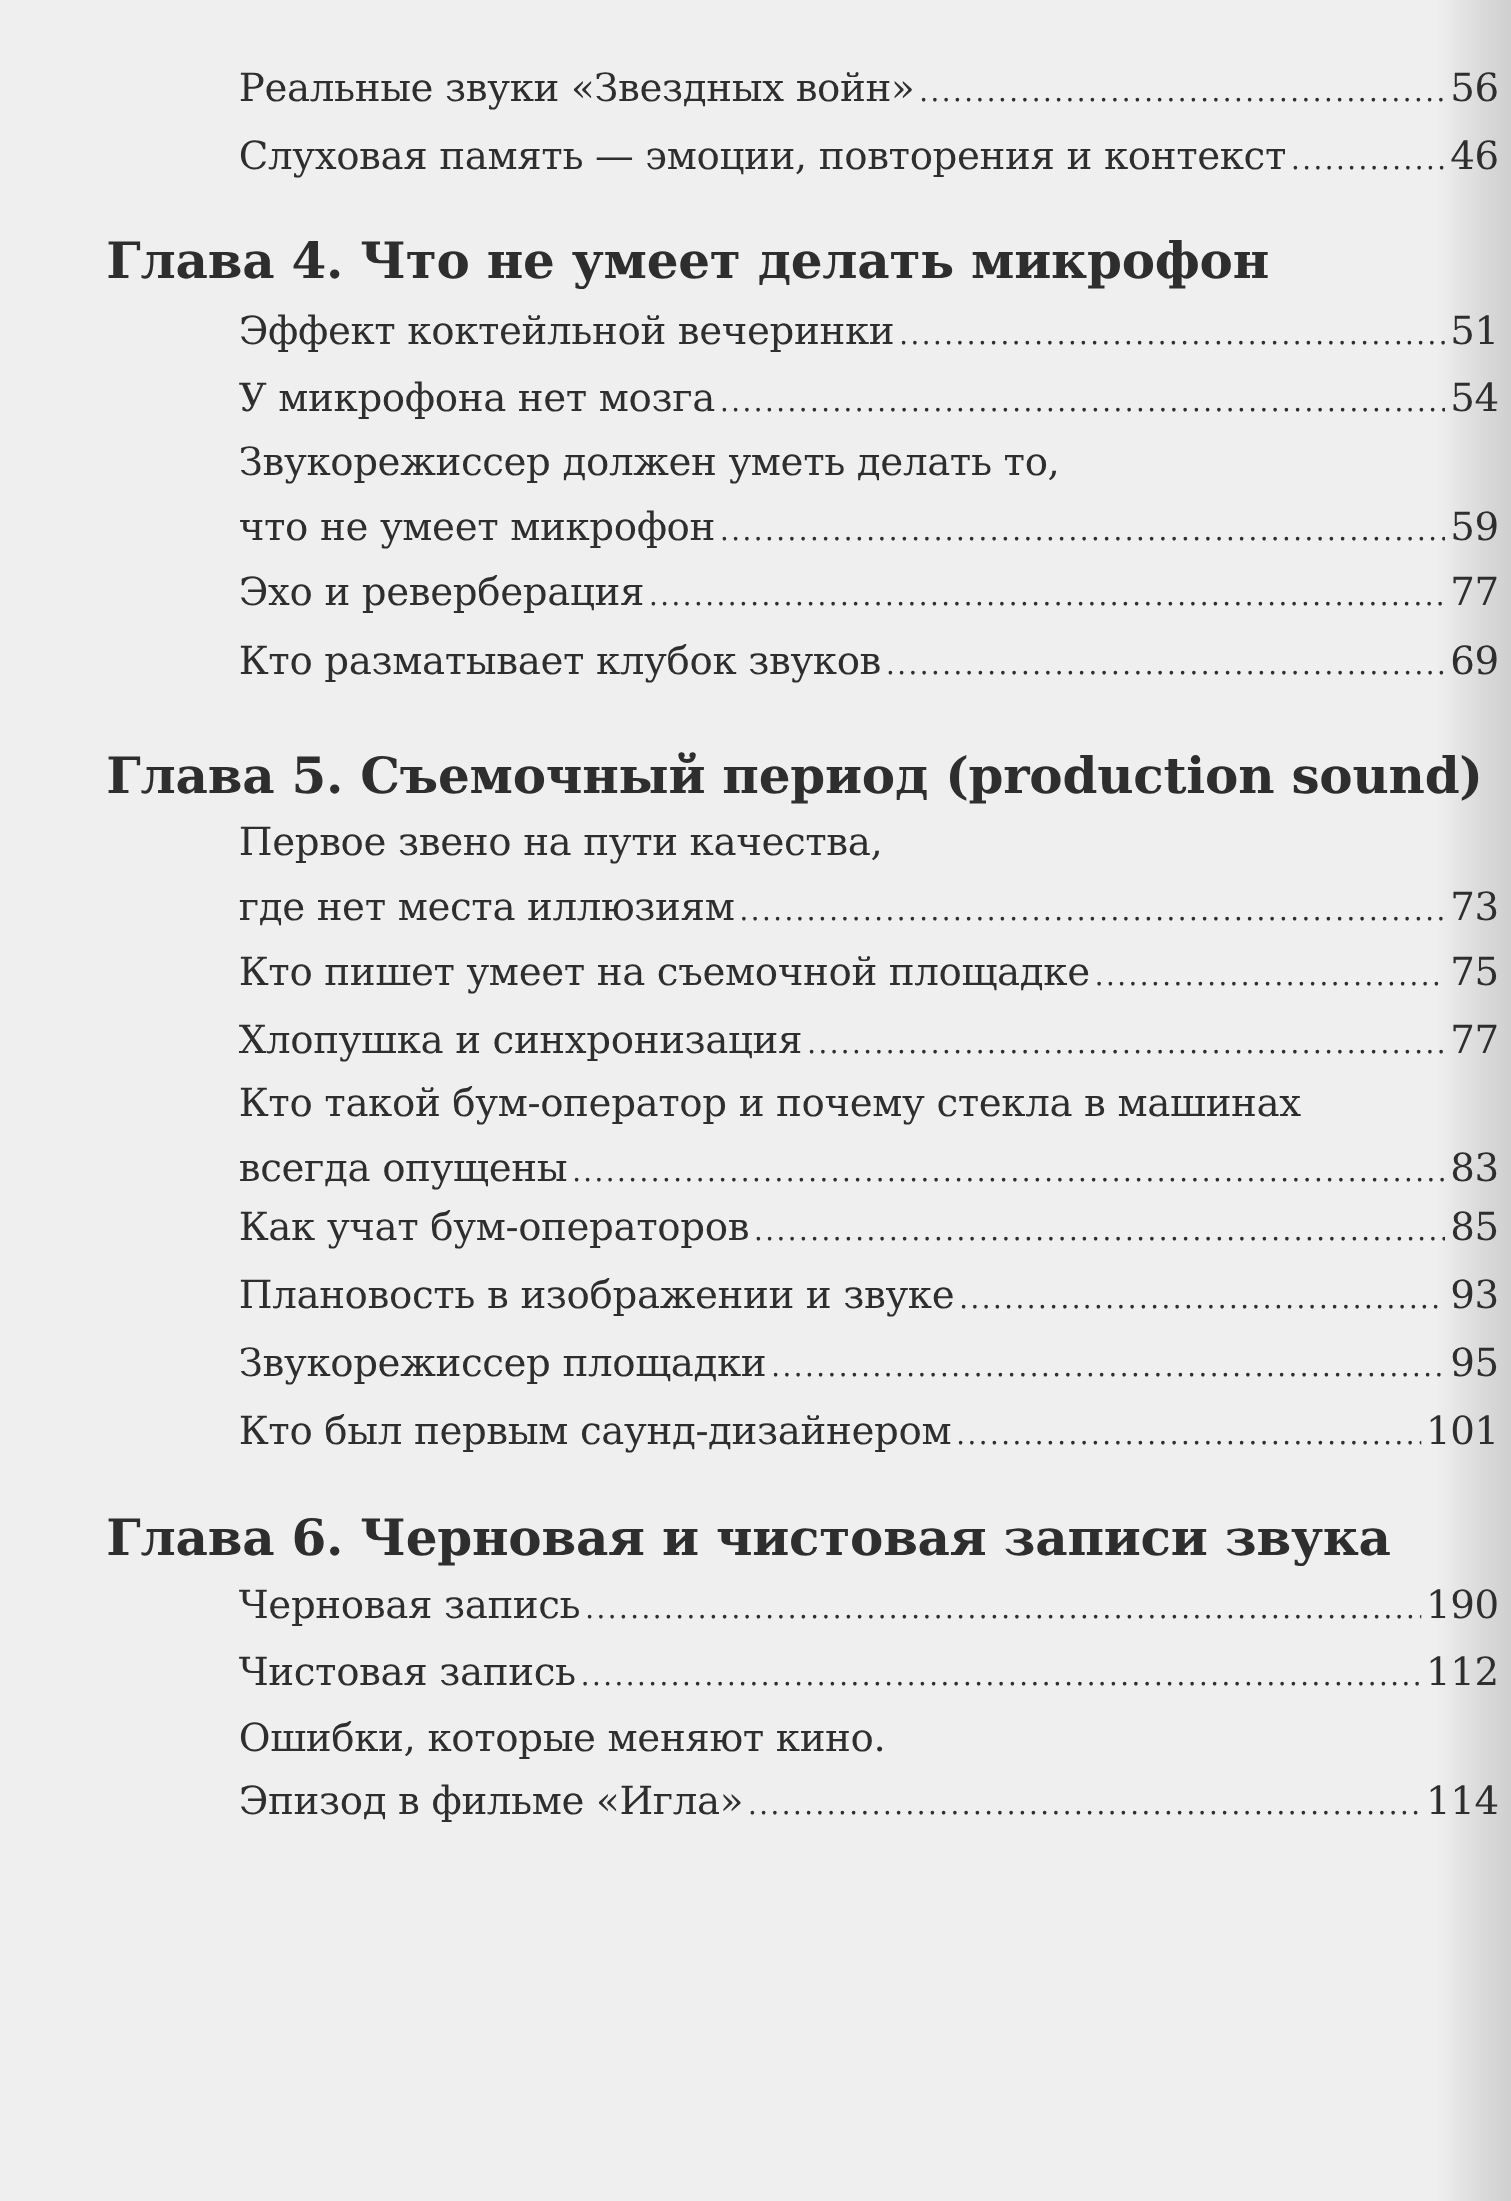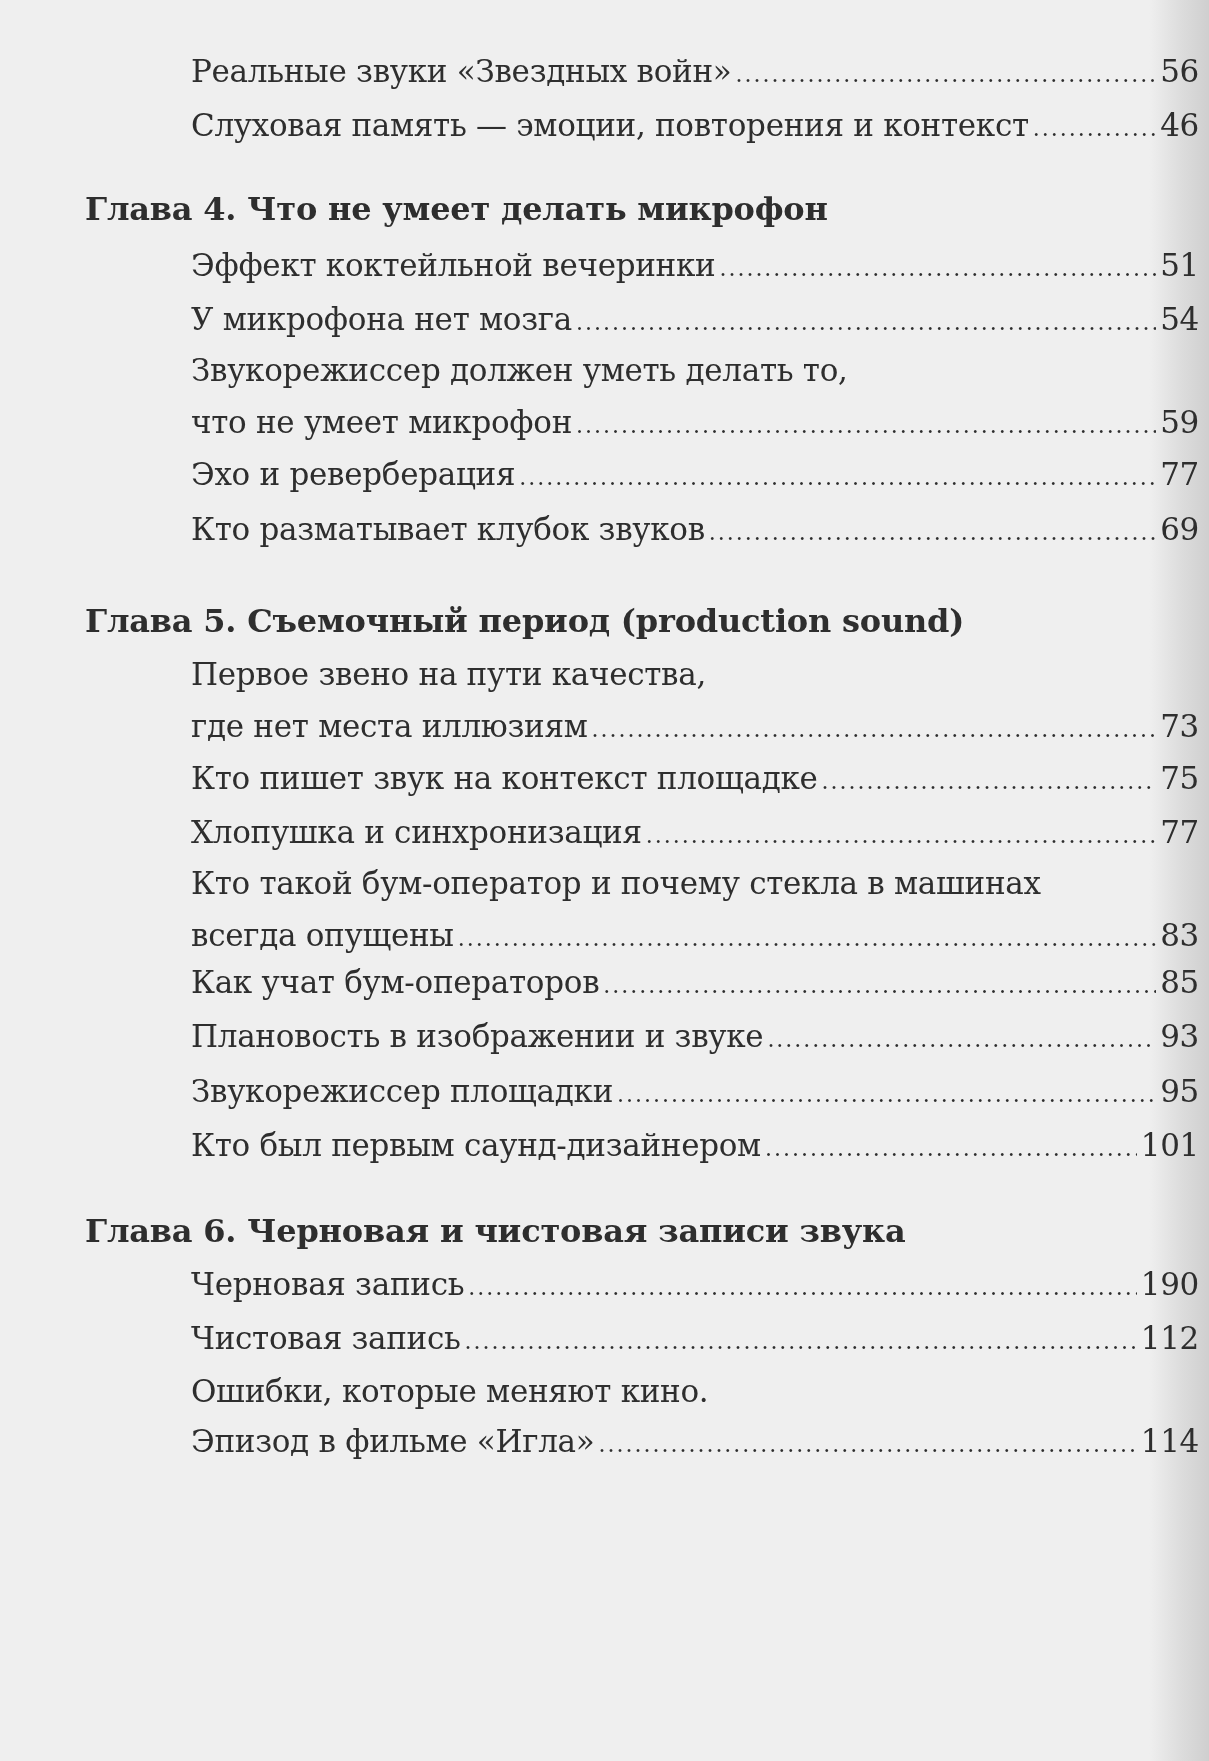--- a/index.html
+++ b/index.html
@@ -19,21 +19,21 @@
     font-size:31px; line-height:58px; letter-spacing:-0.3px;margin-left:48px;
   }
   .entry .row { display:flex; align-items:baseline; }
   .entry .title { white-space:nowrap; }
   .entry .leader {
     flex:1; overflow:hidden; white-space:nowrap; margin:0 4px;
     letter-spacing:2px; font-size:22px;
   }
   .entry .page { white-space:nowrap; }
   .chapter {
-    position:absolute; left:85px; font-weight:bold; font-size:32px;
+    position:absolute; left:85px; font-weight:bold; font-size:40px;
     line-height:58px; white-space:nowrap; letter-spacing:-0.2px;
   }
 </style>
 </head>
 <body>
 
 <div class="page-shadow"></div>
 
 <div class="toc">
 
@@ -94,21 +94,21 @@
   <div class="entry" style="top:648px; line-height:52px">
     <div class="title">Первое звено на пути качества,</div>
     <div class="row">
       <span class="title">где нет места иллюзиям</span>
       <span class="leader">................................................................................................................................................................</span>
       <span class="page">73</span>
     </div>
   </div>
   <div class="entry" style="top:749px">
     <div class="row">
-      <span class="title">Кто пишет звук на контекст площадке</span>
+      <span class="title">Кто пишет умеет на съемочной площадке</span>
       <span class="leader">................................................................................................................................................................</span>
       <span class="page">75</span>
     </div>
   </div>
   <div class="entry" style="top:803px">
     <div class="row">
       <span class="title">Хлопушка и синхронизация</span>
       <span class="leader">................................................................................................................................................................</span>
       <span class="page">77</span>
     </div>

